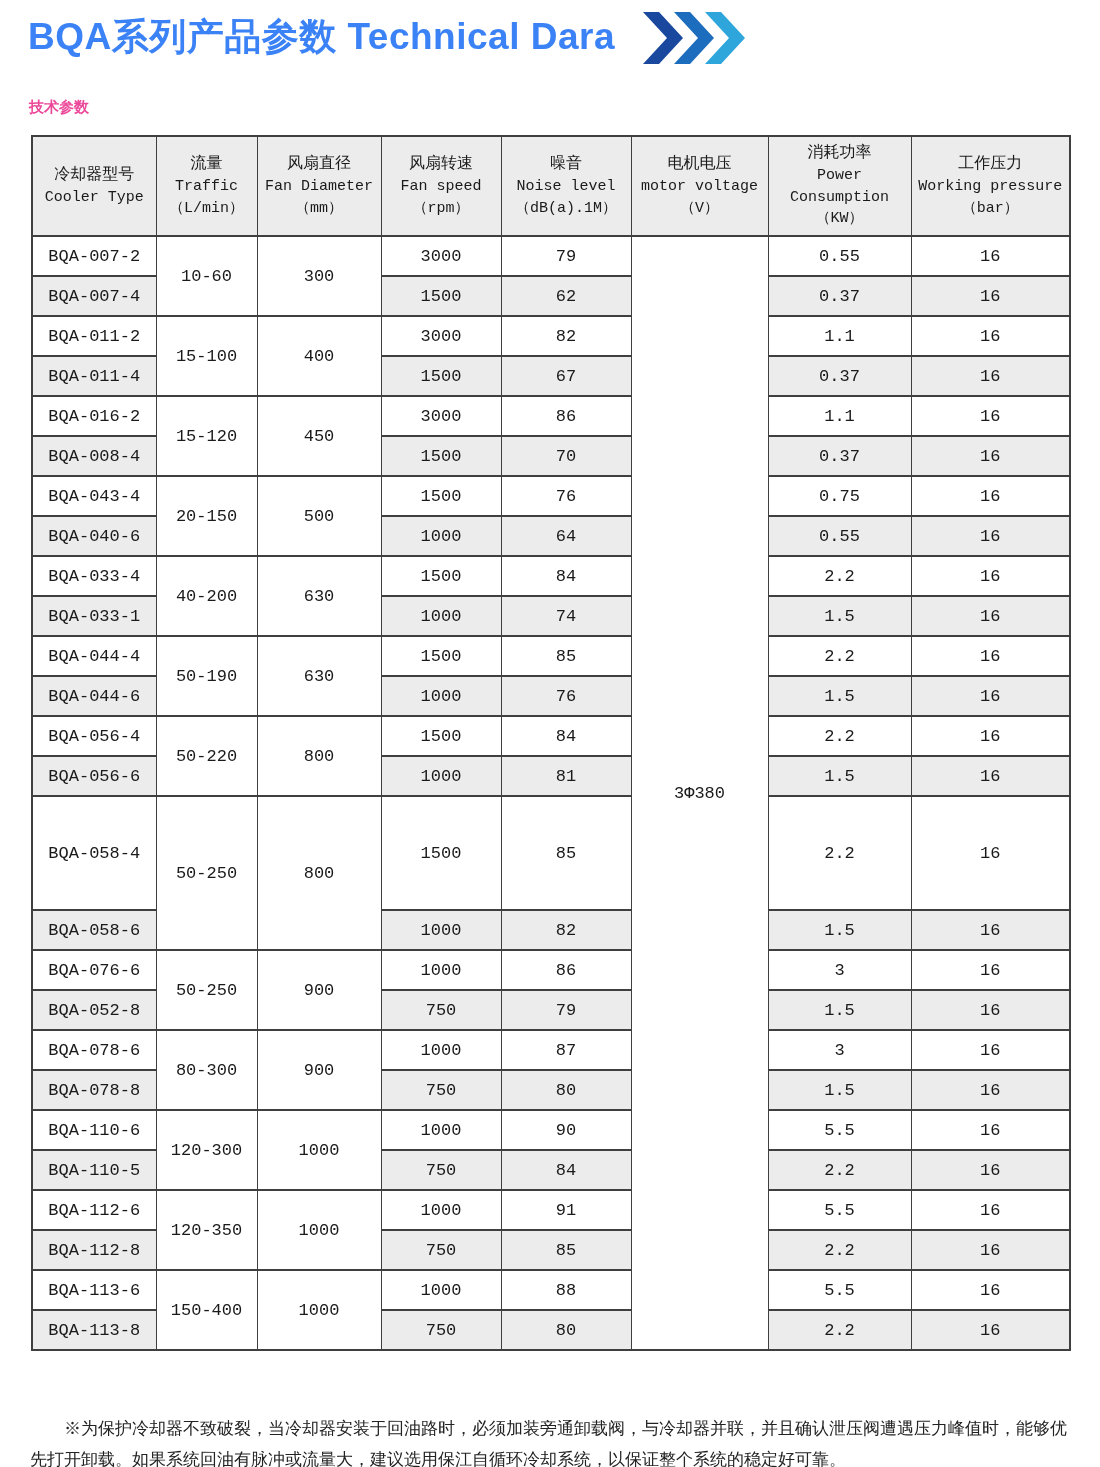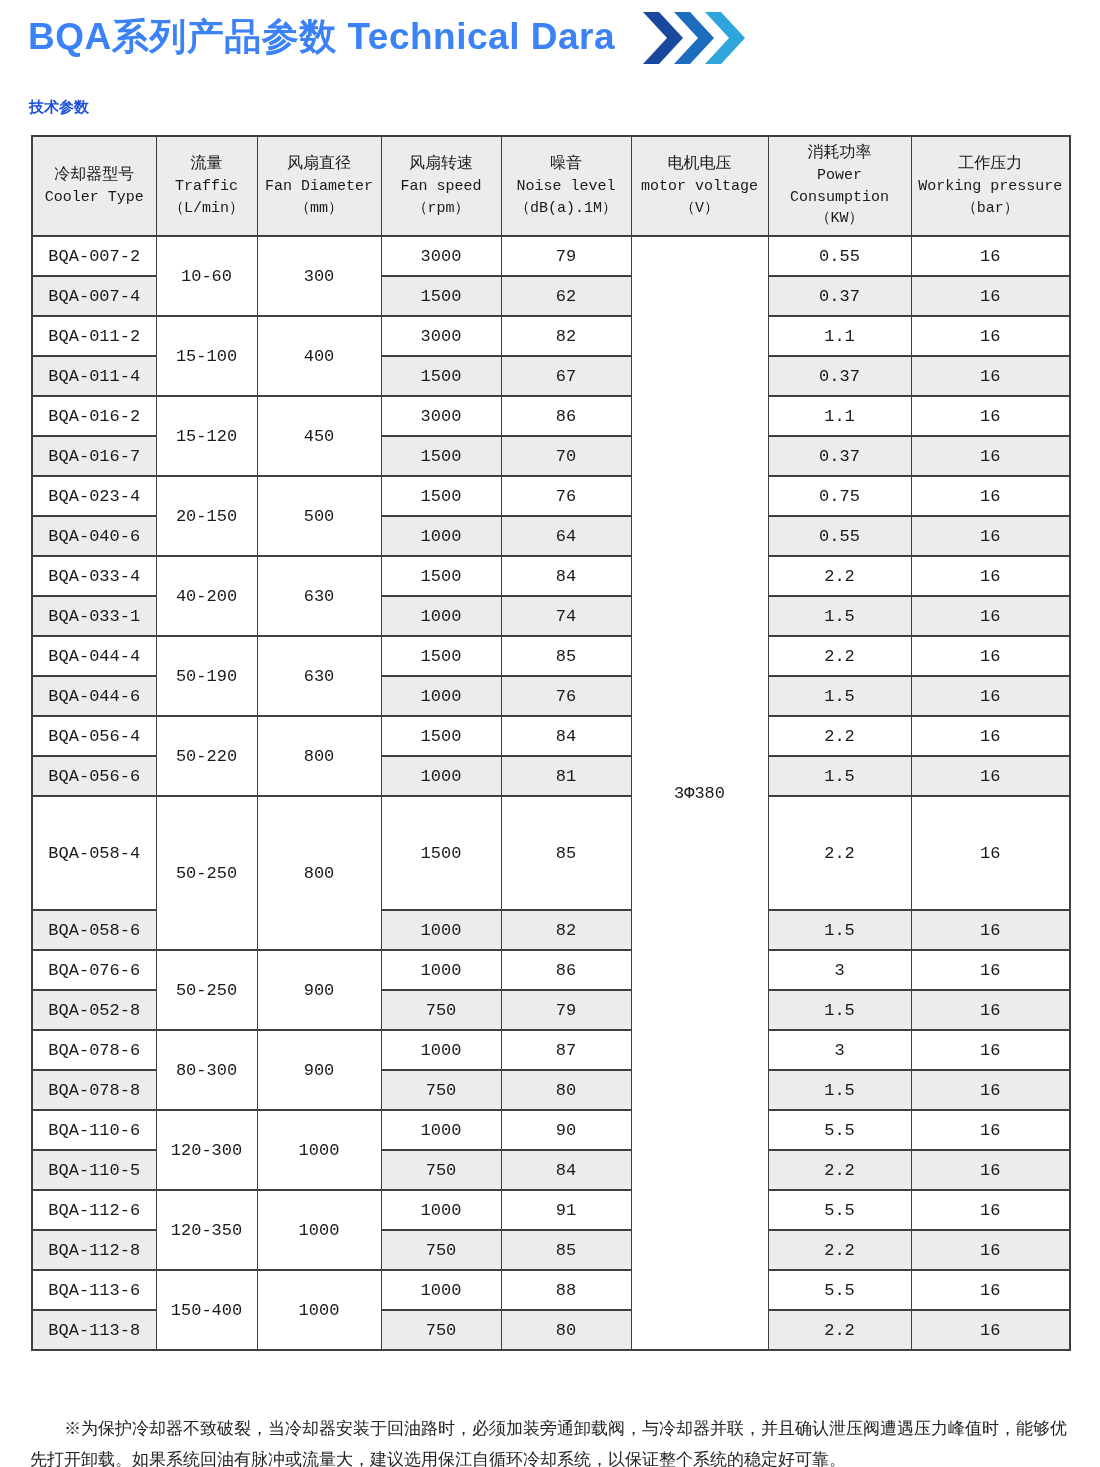--- a/index.html
+++ b/index.html
@@ -6,21 +6,21 @@
   body{width:1100px;height:1467px;font-family:"Liberation Sans",sans-serif;color:#1a1a1a;}
   .page{position:relative;width:1100px;height:1467px;overflow:hidden;background:#fff;}
 
   
   .title-row{display:flex;align-items:center;gap:28px;margin:10px 0 0 28px;}
   .page-title{font-size:37px;font-weight:bold;color:#3b82f6;letter-spacing:0.5px;
               font-family:"Liberation Sans",sans-serif;white-space:nowrap;}
   .chevrons{display:flex;align-items:center;margin-top:2px;}
 
   
-  .subtitle{margin:34px 0 0 29px;font-size:15px;font-weight:bold;color:#1d4ed8;
+  .subtitle{margin:34px 0 0 29px;font-size:15px;font-weight:bold;color:#ec4899;
             font-family:"Liberation Sans",sans-serif;}
 
   
   table.spec{border-collapse:collapse;table-layout:fixed;width:1038px;margin:18px 0 0 31px;
              font-family:"Liberation Mono","DejaVu Sans Mono",monospace;}
   table.spec th,table.spec td{
     border-top:2px solid #3f3f3f;border-bottom:2px solid #3f3f3f;
     border-left:1px solid #3f3f3f;border-right:1px solid #3f3f3f;
     text-align:center;vertical-align:middle;padding:0 2px;
     font-size:17px;font-weight:normal;color:#1a1a1a;background:#ffffff;
@@ -151,29 +151,29 @@
       <tr>
         <td>BQA-016-2</td>
         <td class="merge" rowspan="2">15-120</td>
         <td class="merge" rowspan="2">450</td>
         <td>3000</td>
         <td>86</td>
         <td>1.1</td>
         <td>16</td>
       </tr>
       <tr class="alt">
-        <td>BQA-016-7</td>
+        <td>BQA-008-4</td>
         <td>1500</td>
         <td>70</td>
         <td>0.37</td>
         <td>16</td>
       </tr>
 
       <tr>
-        <td>BQA-023-4</td>
+        <td>BQA-043-4</td>
         <td class="merge" rowspan="2">20-150</td>
         <td class="merge" rowspan="2">500</td>
         <td>1500</td>
         <td>76</td>
         <td>0.75</td>
         <td>16</td>
       </tr>
       <tr class="alt">
         <td>BQA-040-6</td>
         <td>1000</td>

